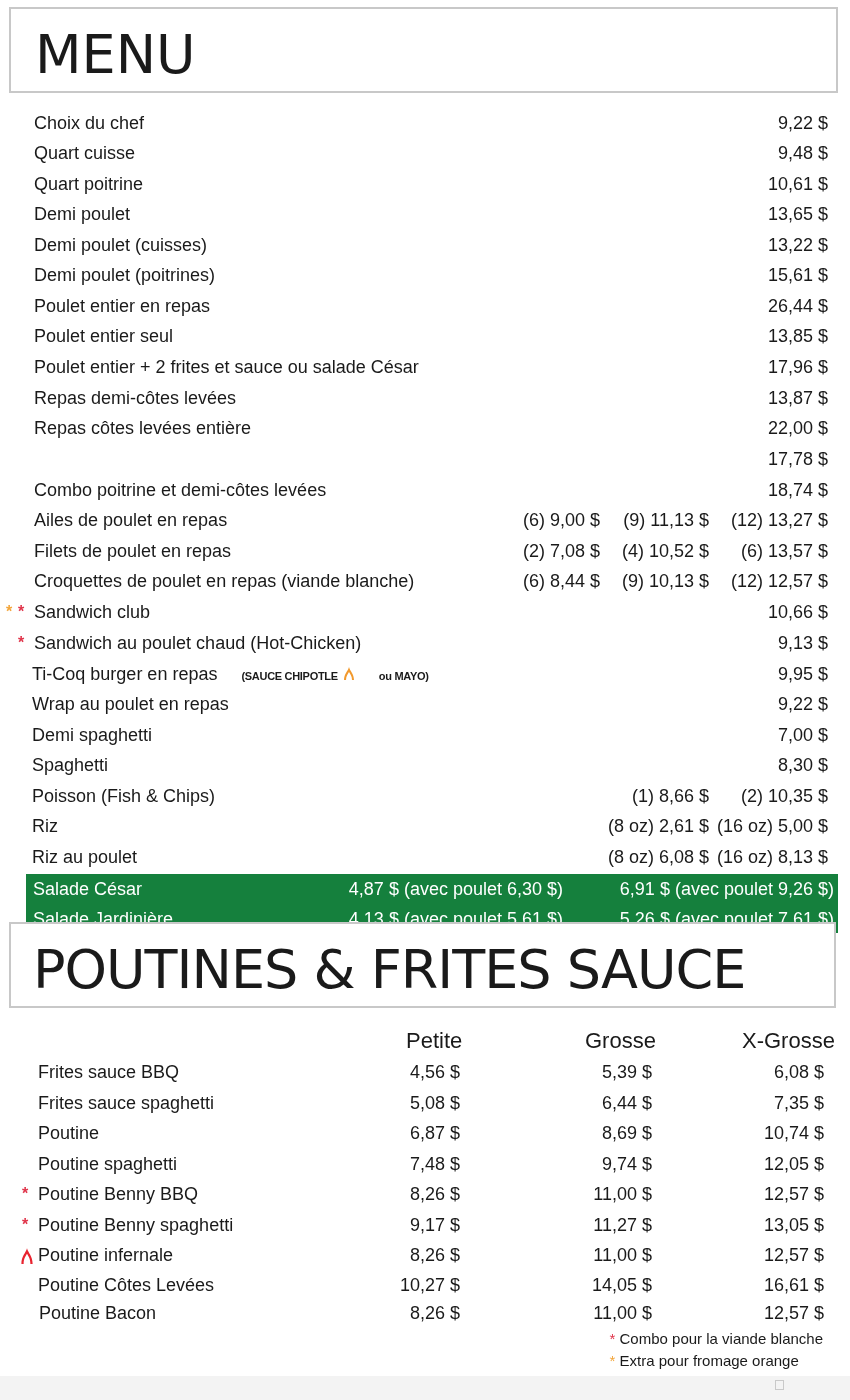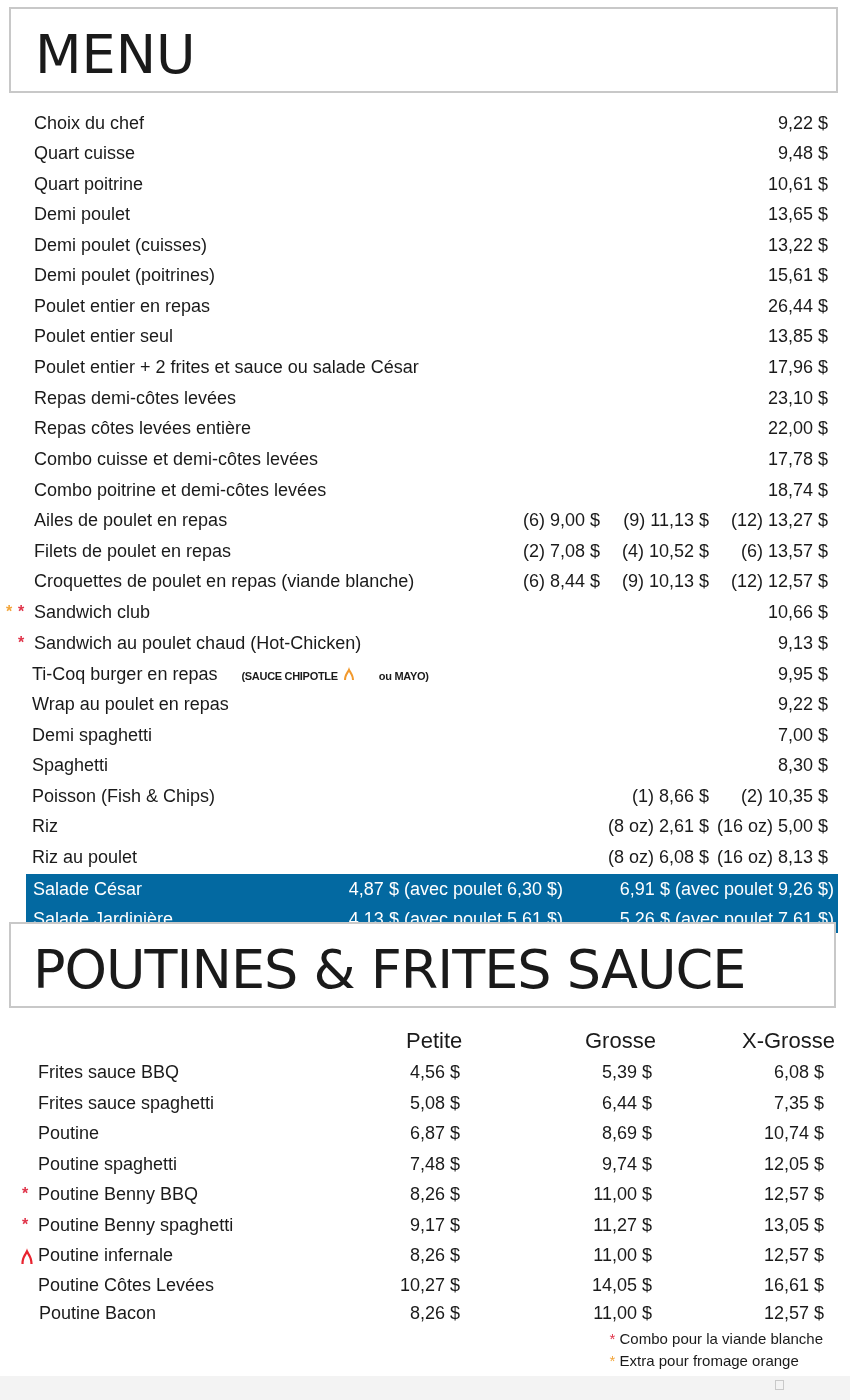--- a/index.html
+++ b/index.html
@@ -28,21 +28,21 @@
   .row .p2 { right: 141px; }
   .row .p3 { right: 22px; }
 
   .mark { position: absolute; font-size: 16px; font-weight: bold; }
   .star-red { color: #e0344a; }
   .star-orange { color: #f3a53a; }
   .flame { display: inline-block; width: 12px; height: 16px; vertical-align: -2px; }
 
   .green-band {
     position: absolute; left: 26px; top: 874px; width: 812px; height: 59px;
-    background: #0369a1;
+    background: #15803d;
   }
   .grow { position: absolute; left: 0; width: 812px; height: 30px; color: #ffffff; font-size: 18px; line-height: 30px; }
   .grow .gname { position: absolute; left: 7px; }
   .grow .gp1 { position: absolute; right: 275px; }
   .grow .gp2 { position: absolute; right: 4px; }
 
   .col-head { position: absolute; top: 1028px; font-size: 22px; color: #1a1a1a; }
 
   .prow { position: absolute; left: 0; width: 850px; height: 30px; font-size: 18px; line-height: 30px; }
   .prow .name { position: absolute; left: 38px; white-space: nowrap; text-align: right; }
@@ -95,28 +95,27 @@
   <div class="row" style="top:321px">
     <span class="name">Poulet entier seul</span>
     <span class="p3">13,85 $</span>
   </div>
   <div class="row" style="top:352px">
     <span class="name">Poulet entier + 2 frites et sauce ou salade César</span>
     <span class="p3">17,96 $</span>
   </div>
   <div class="row" style="top:383px">
     <span class="name">Repas demi-côtes levées</span>
-    <span class="p3">23,10 $</span>
+    <span class="p3">13,87 $</span>
   </div>
   <div class="row" style="top:413px">
     <span class="name">Repas côtes levées entière</span>
     <span class="p3">22,00 $</span>
   </div>
   <div class="row" style="top:444px">
-    <span class="name">Combo cuisse et demi-côtes levées</span>
     <span class="p3">17,78 $</span>
   </div>
   <div class="row" style="top:475px">
     <span class="name">Combo poitrine et demi-côtes levées</span>
     <span class="p3">18,74 $</span>
   </div>
   <div class="row" style="top:505px">
     <span class="name">Ailes de poulet en repas</span>
     <span class="p1">(6) 9,00 $</span>
     <span class="p2">(9) 11,13 $</span>

